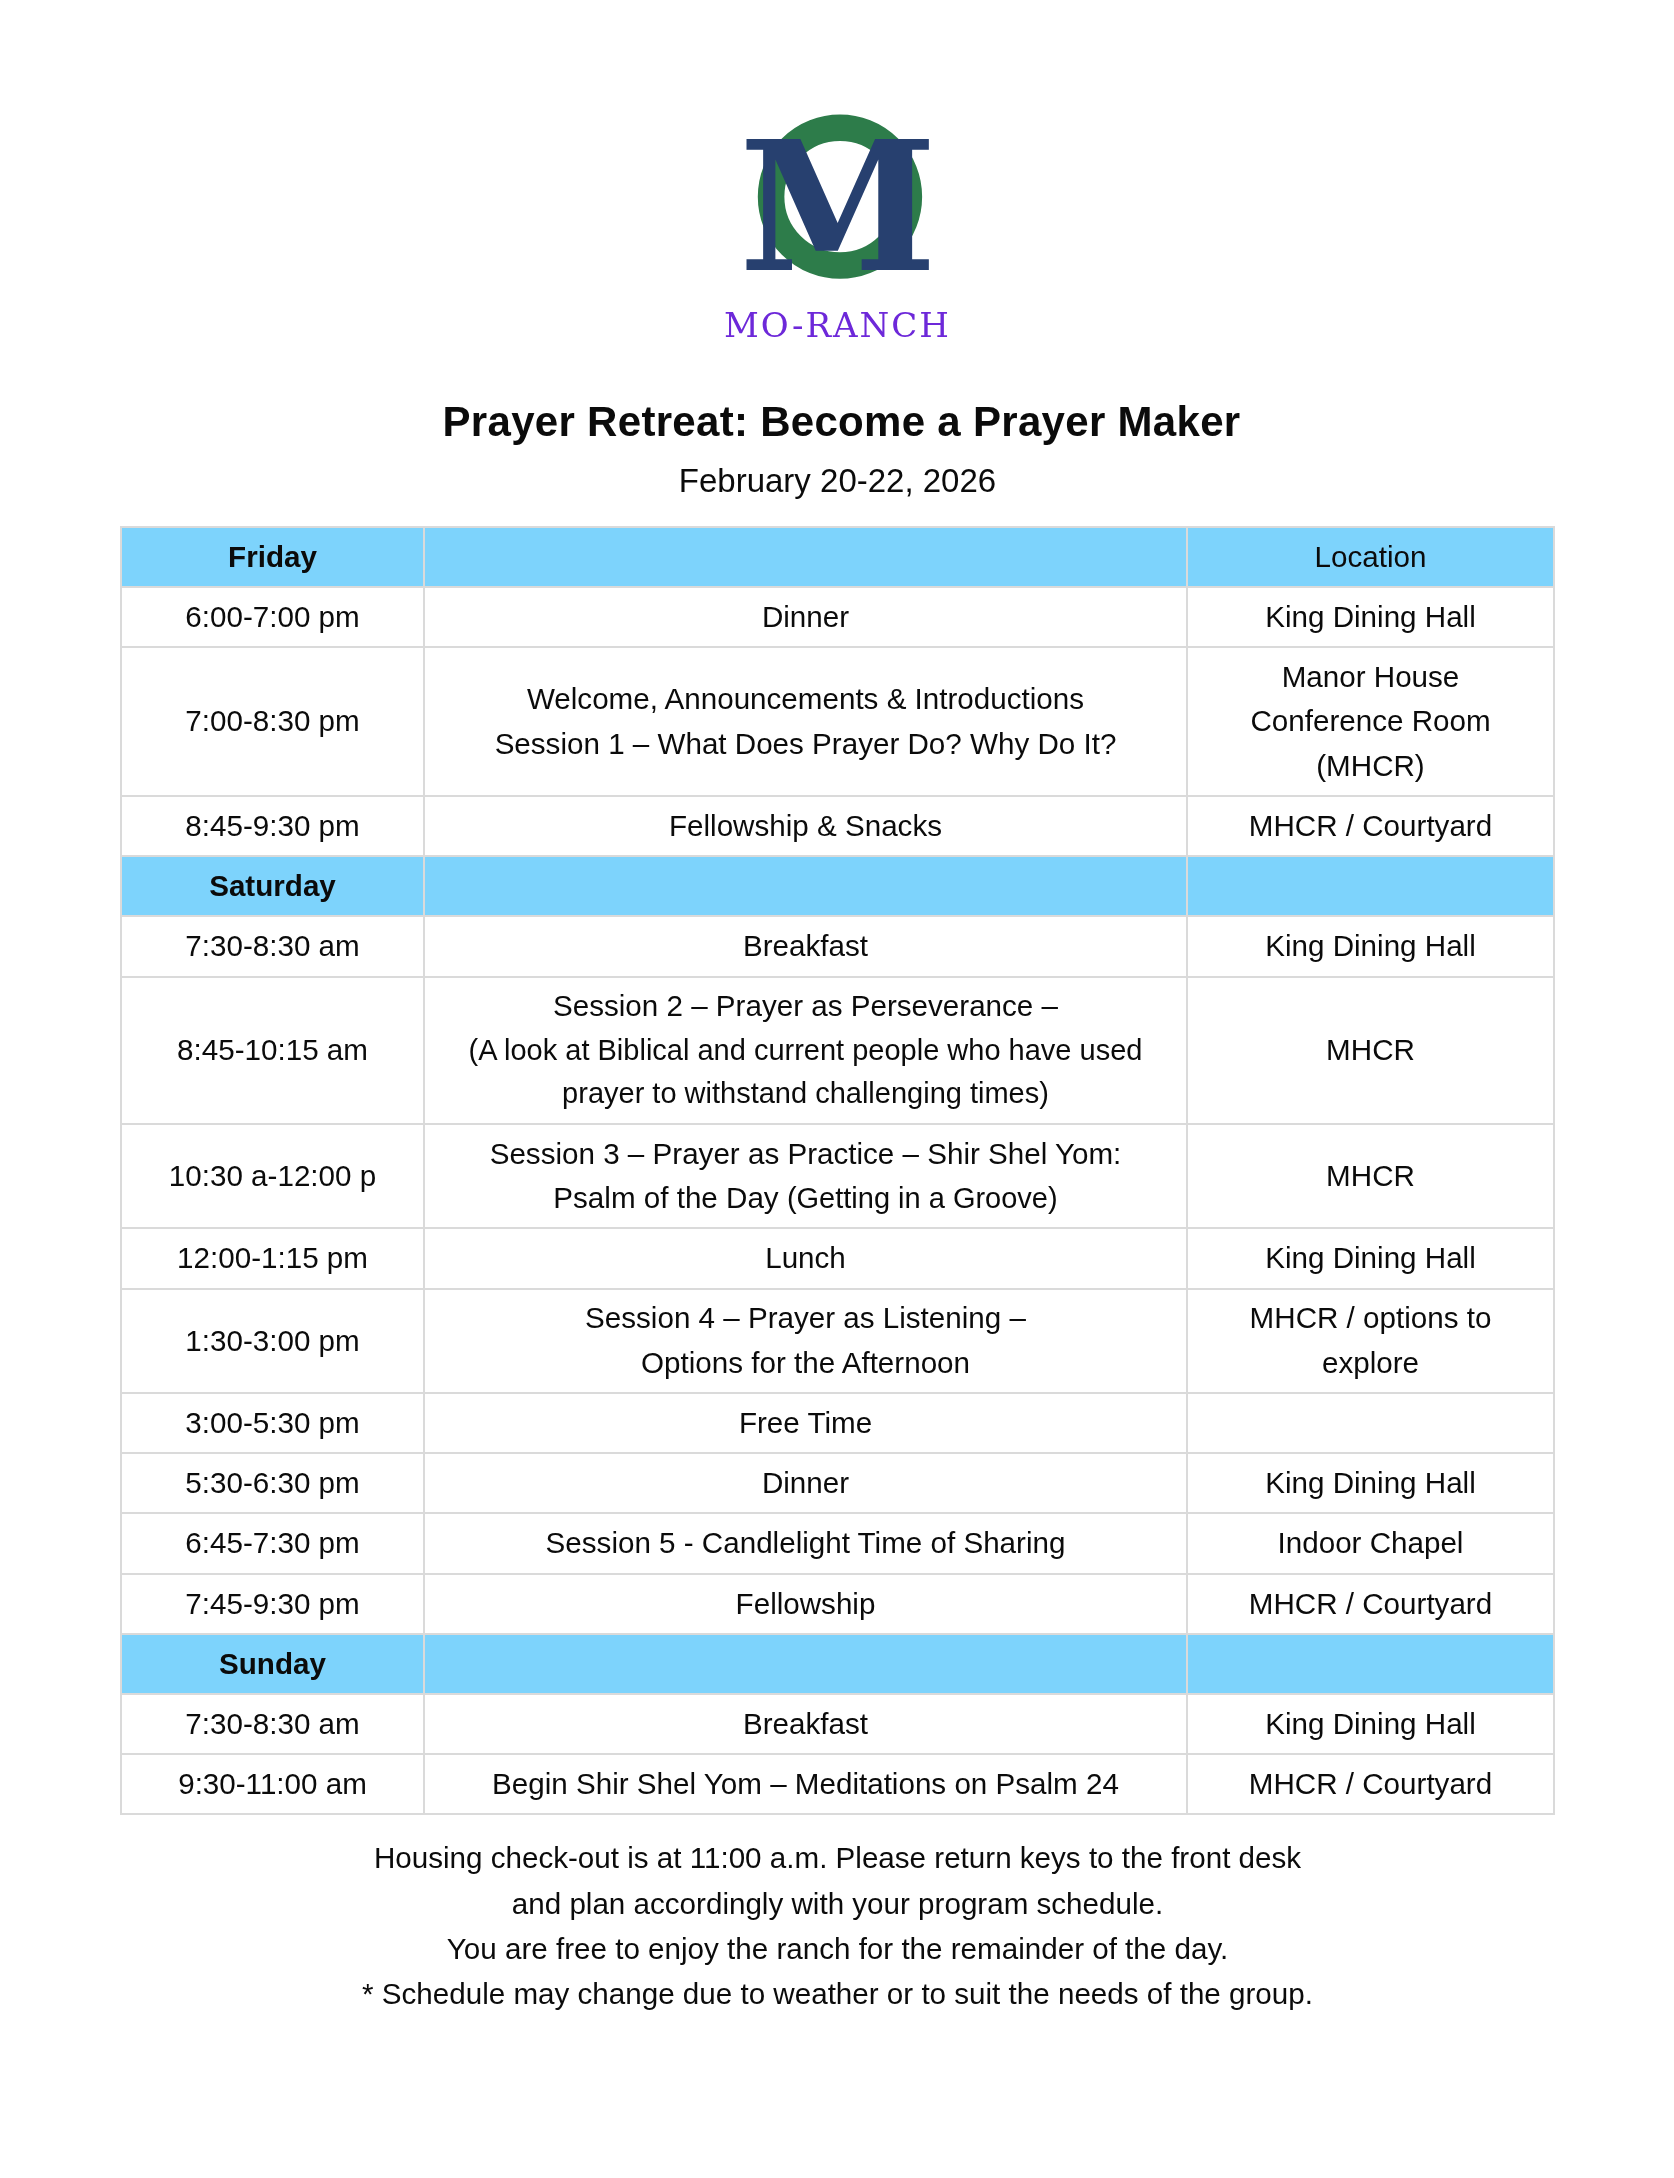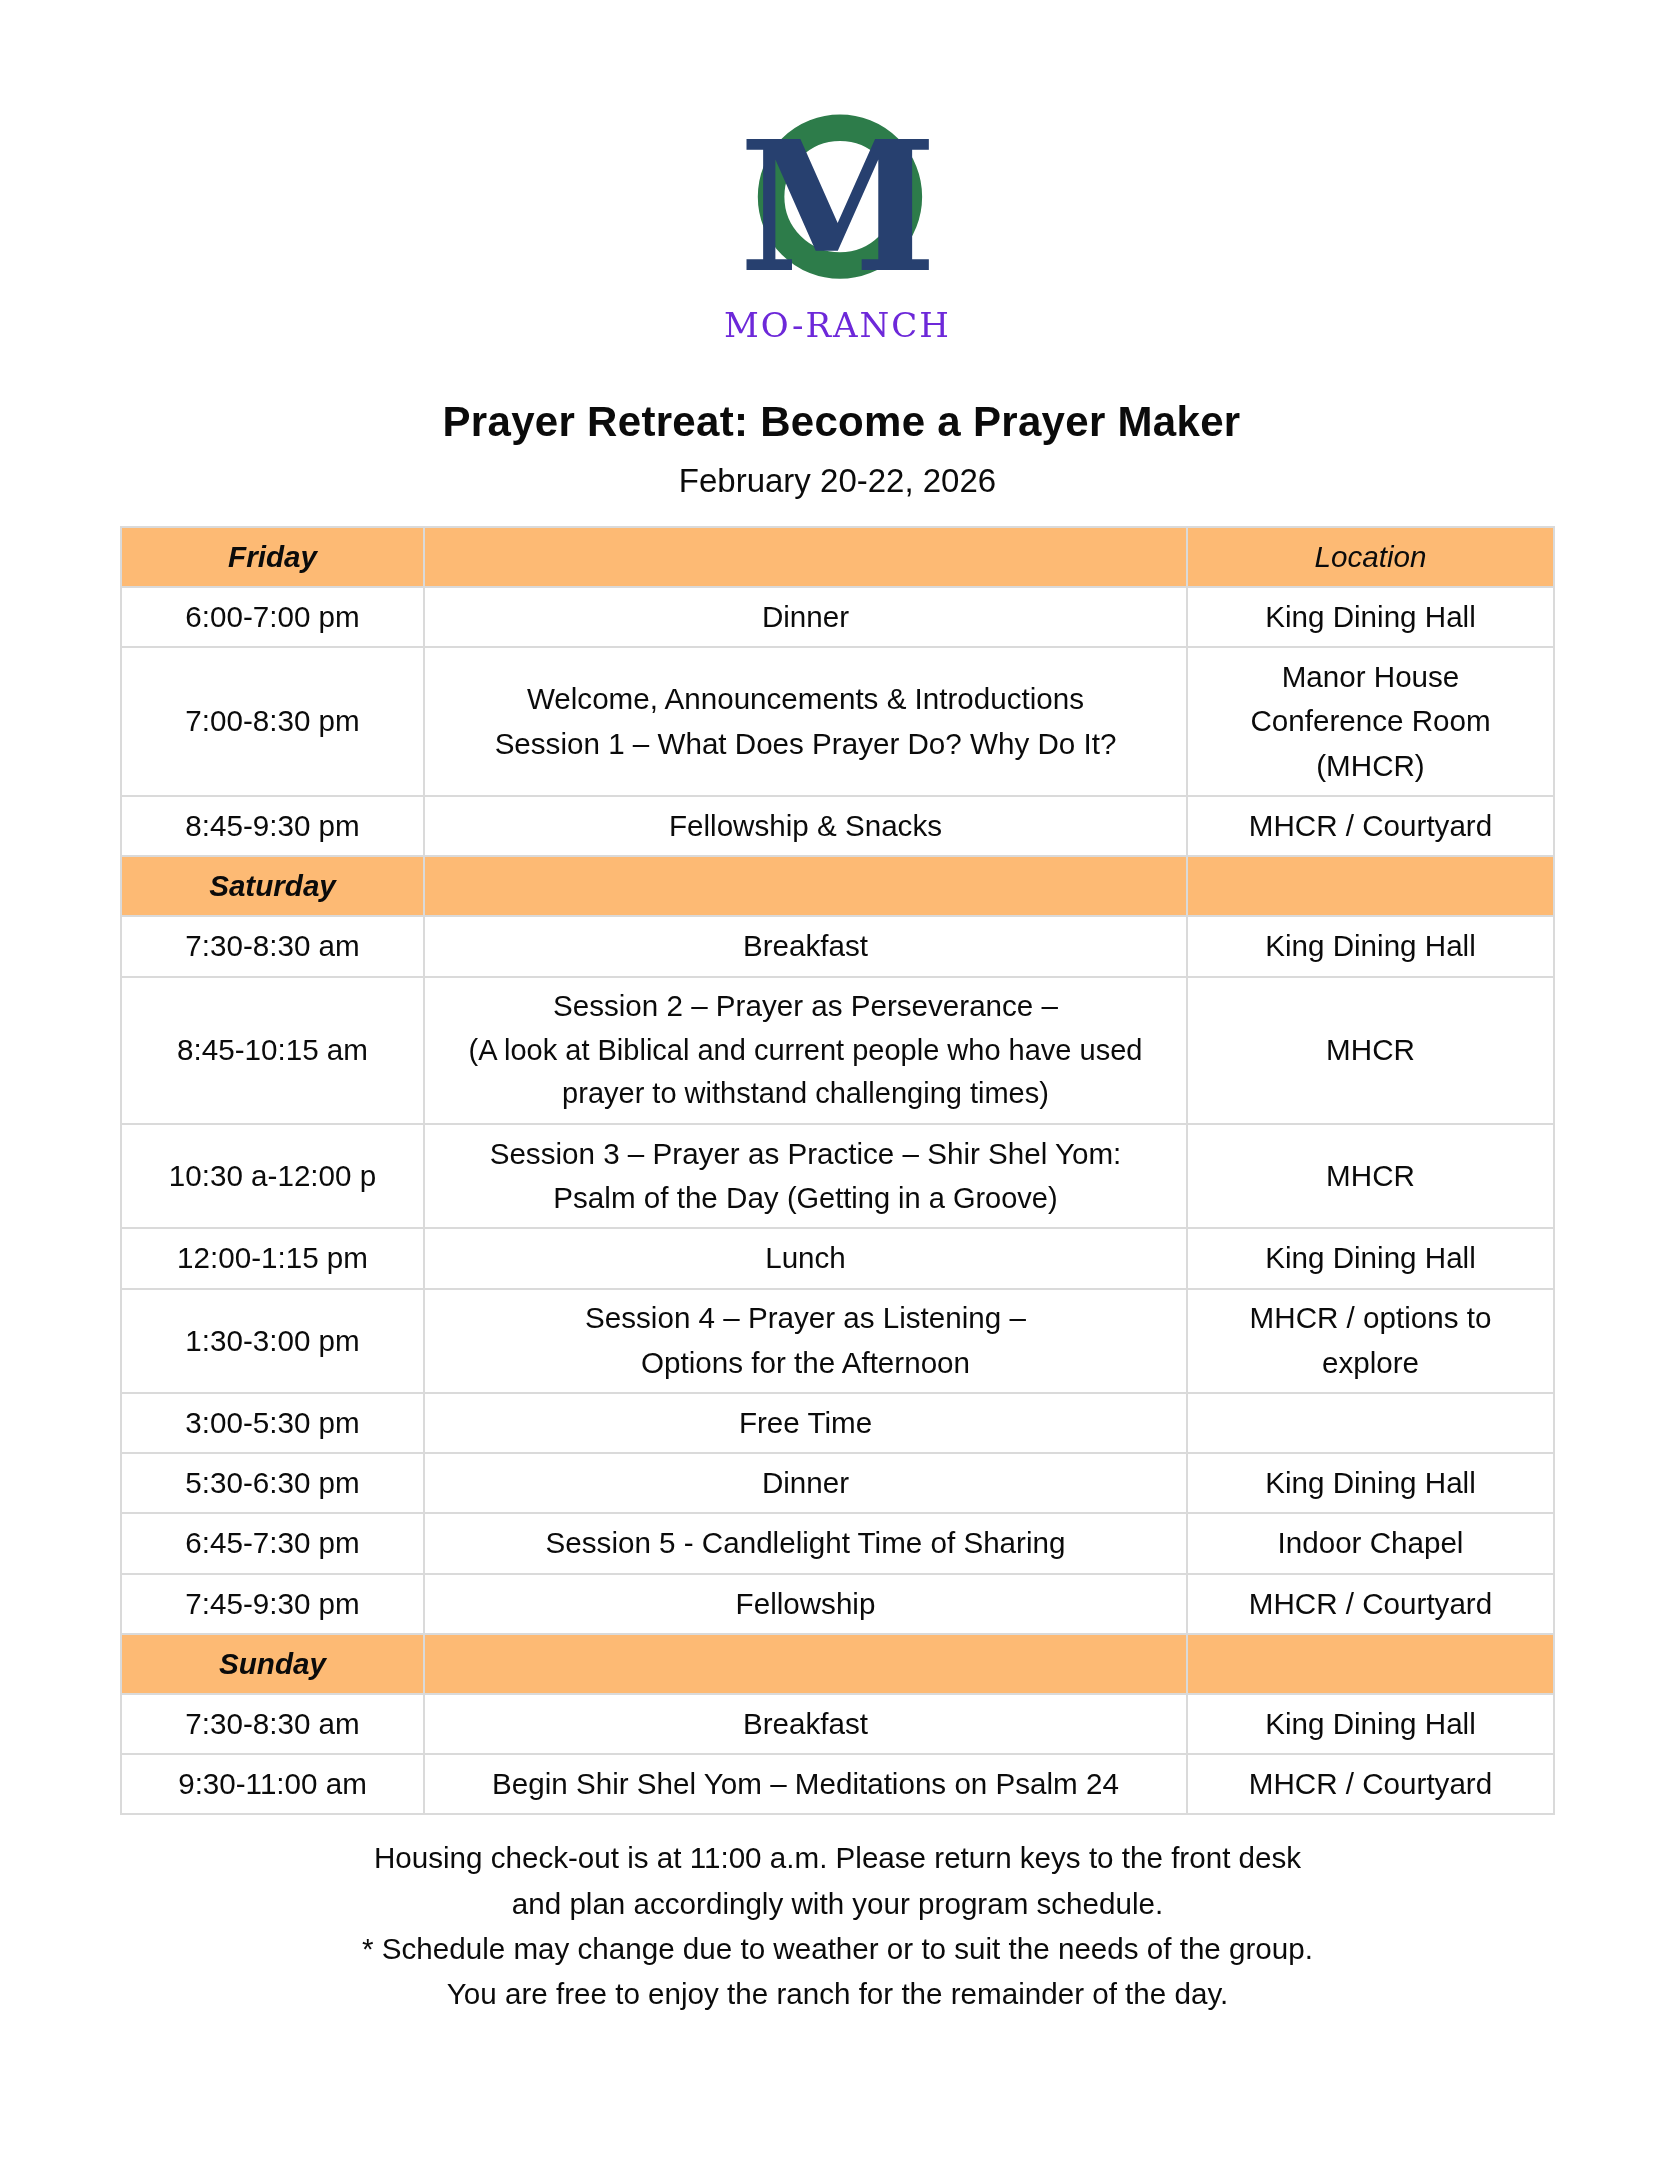--- a/index.html
+++ b/index.html
@@ -42,21 +42,21 @@
   }
   table.schedule td {
     border: 2px solid #dadada;
     font-size: 29.6px;
     line-height: 1.5;
     padding: 6.9px 13.8px;
     text-align: center;
     vertical-align: middle;
     word-wrap: break-word;
   }
-  tr.day-row td { background: #fdba74; font-style: italic; }
+  tr.day-row td { background: #7dd3fc; }
   td.day-label { font-weight: bold; }
   td.c-time { }
   .line { display: block; }
   .small { font-size: 29px; }
   .footer {
     margin-top: 20px;
     text-align: center;
     font-size: 29.6px;
     line-height: 1.53;
   }
@@ -205,16 +205,16 @@
       <td class="c-event">Begin Shir Shel Yom – Meditations  on Psalm 24</td>
       <td class="c-loc">MHCR / Courtyard</td>
     </tr>
 
   </tbody>
 </table>
 
 <div class="footer">
   <div>Housing check-out is at 11:00 a.m. Please return keys to the front desk</div>
   <div>and plan accordingly with your program schedule.</div>
+  <div>You are free to enjoy the ranch for the remainder of the day.</div>
   <div>* Schedule may change due to weather or to suit the needs of the group.</div>
-  <div>You are free to enjoy the ranch for the remainder of the day.</div>
 </div>
 
 
 </body></html>

